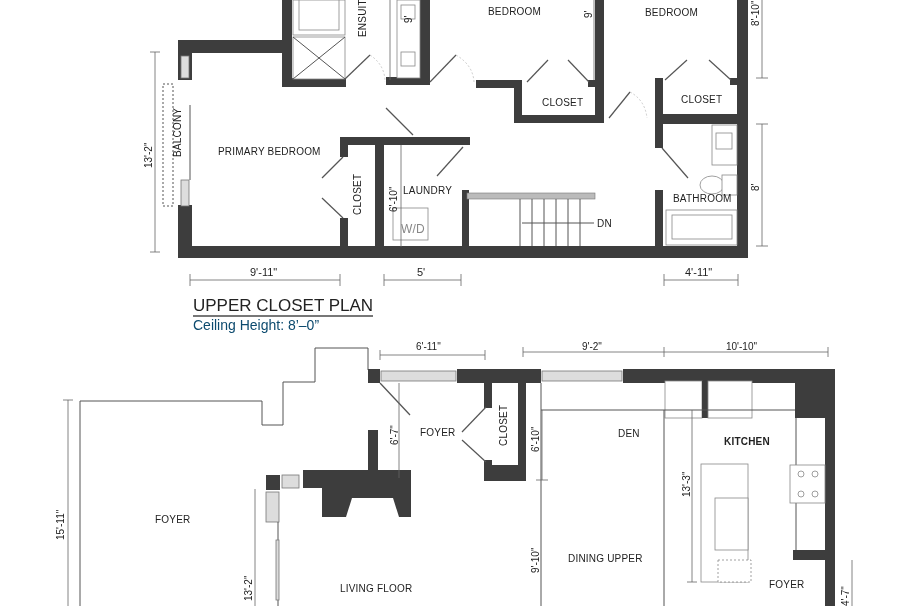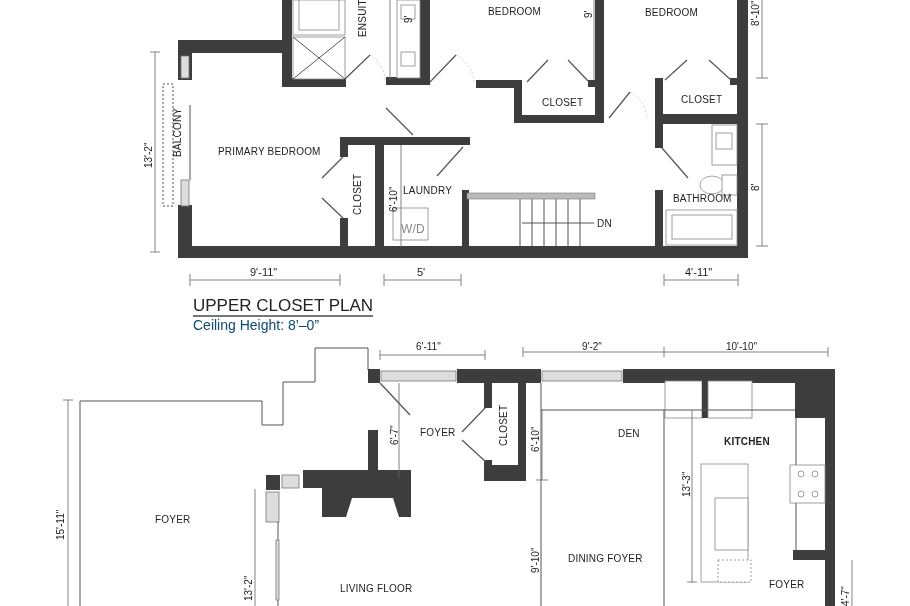--- a/index.html
+++ b/index.html
@@ -215,21 +215,21 @@
 
 <div class="title">UPPER CLOSET PLAN</div>
 <div class="subtitle">Ceiling Height: 8’–0”</div>
 
 <div class="lbl" style="left:420px;top:427px;">FOYER</div>
 <div class="lbl rot" style="left:498px;top:446px;">CLOSET</div>
 <div class="lbl" style="left:618px;top:428px;">DEN</div>
 <div class="lbl" style="left:724px;top:436px;font-weight:bold;">KITCHEN</div>
 <div class="lbl" style="left:155px;top:514px;">FOYER</div>
 <div class="lbl" style="left:340px;top:583px;">LIVING FLOOR</div>
-<div class="lbl" style="left:568px;top:553px;">DINING FOYER</div>
+<div class="lbl" style="left:568px;top:553px;">DINING UPPER</div>
 <div class="lbl" style="left:769px;top:579px;">FOYER</div>
 
 <div class="dimtxt" style="left:416px;top:341px;font-size:10px;">6'-11"</div>
 <div class="dimtxt" style="left:582px;top:341px;font-size:10px;">9'-2"</div>
 <div class="dimtxt" style="left:726px;top:341px;font-size:10px;">10'-10"</div>
 <div class="dimtxt rot" style="left:389px;top:445px;font-size:10px;">6'-7"</div>
 <div class="dimtxt rot" style="left:530px;top:452px;font-size:10px;">6'-10"</div>
 <div class="dimtxt rot" style="left:681px;top:497px;font-size:10px;">13'-3"</div>
 <div class="dimtxt rot" style="left:55px;top:540px;font-size:10px;">15'-11"</div>
 <div class="dimtxt rot" style="left:243px;top:601px;font-size:10px;">13'-2"</div>

